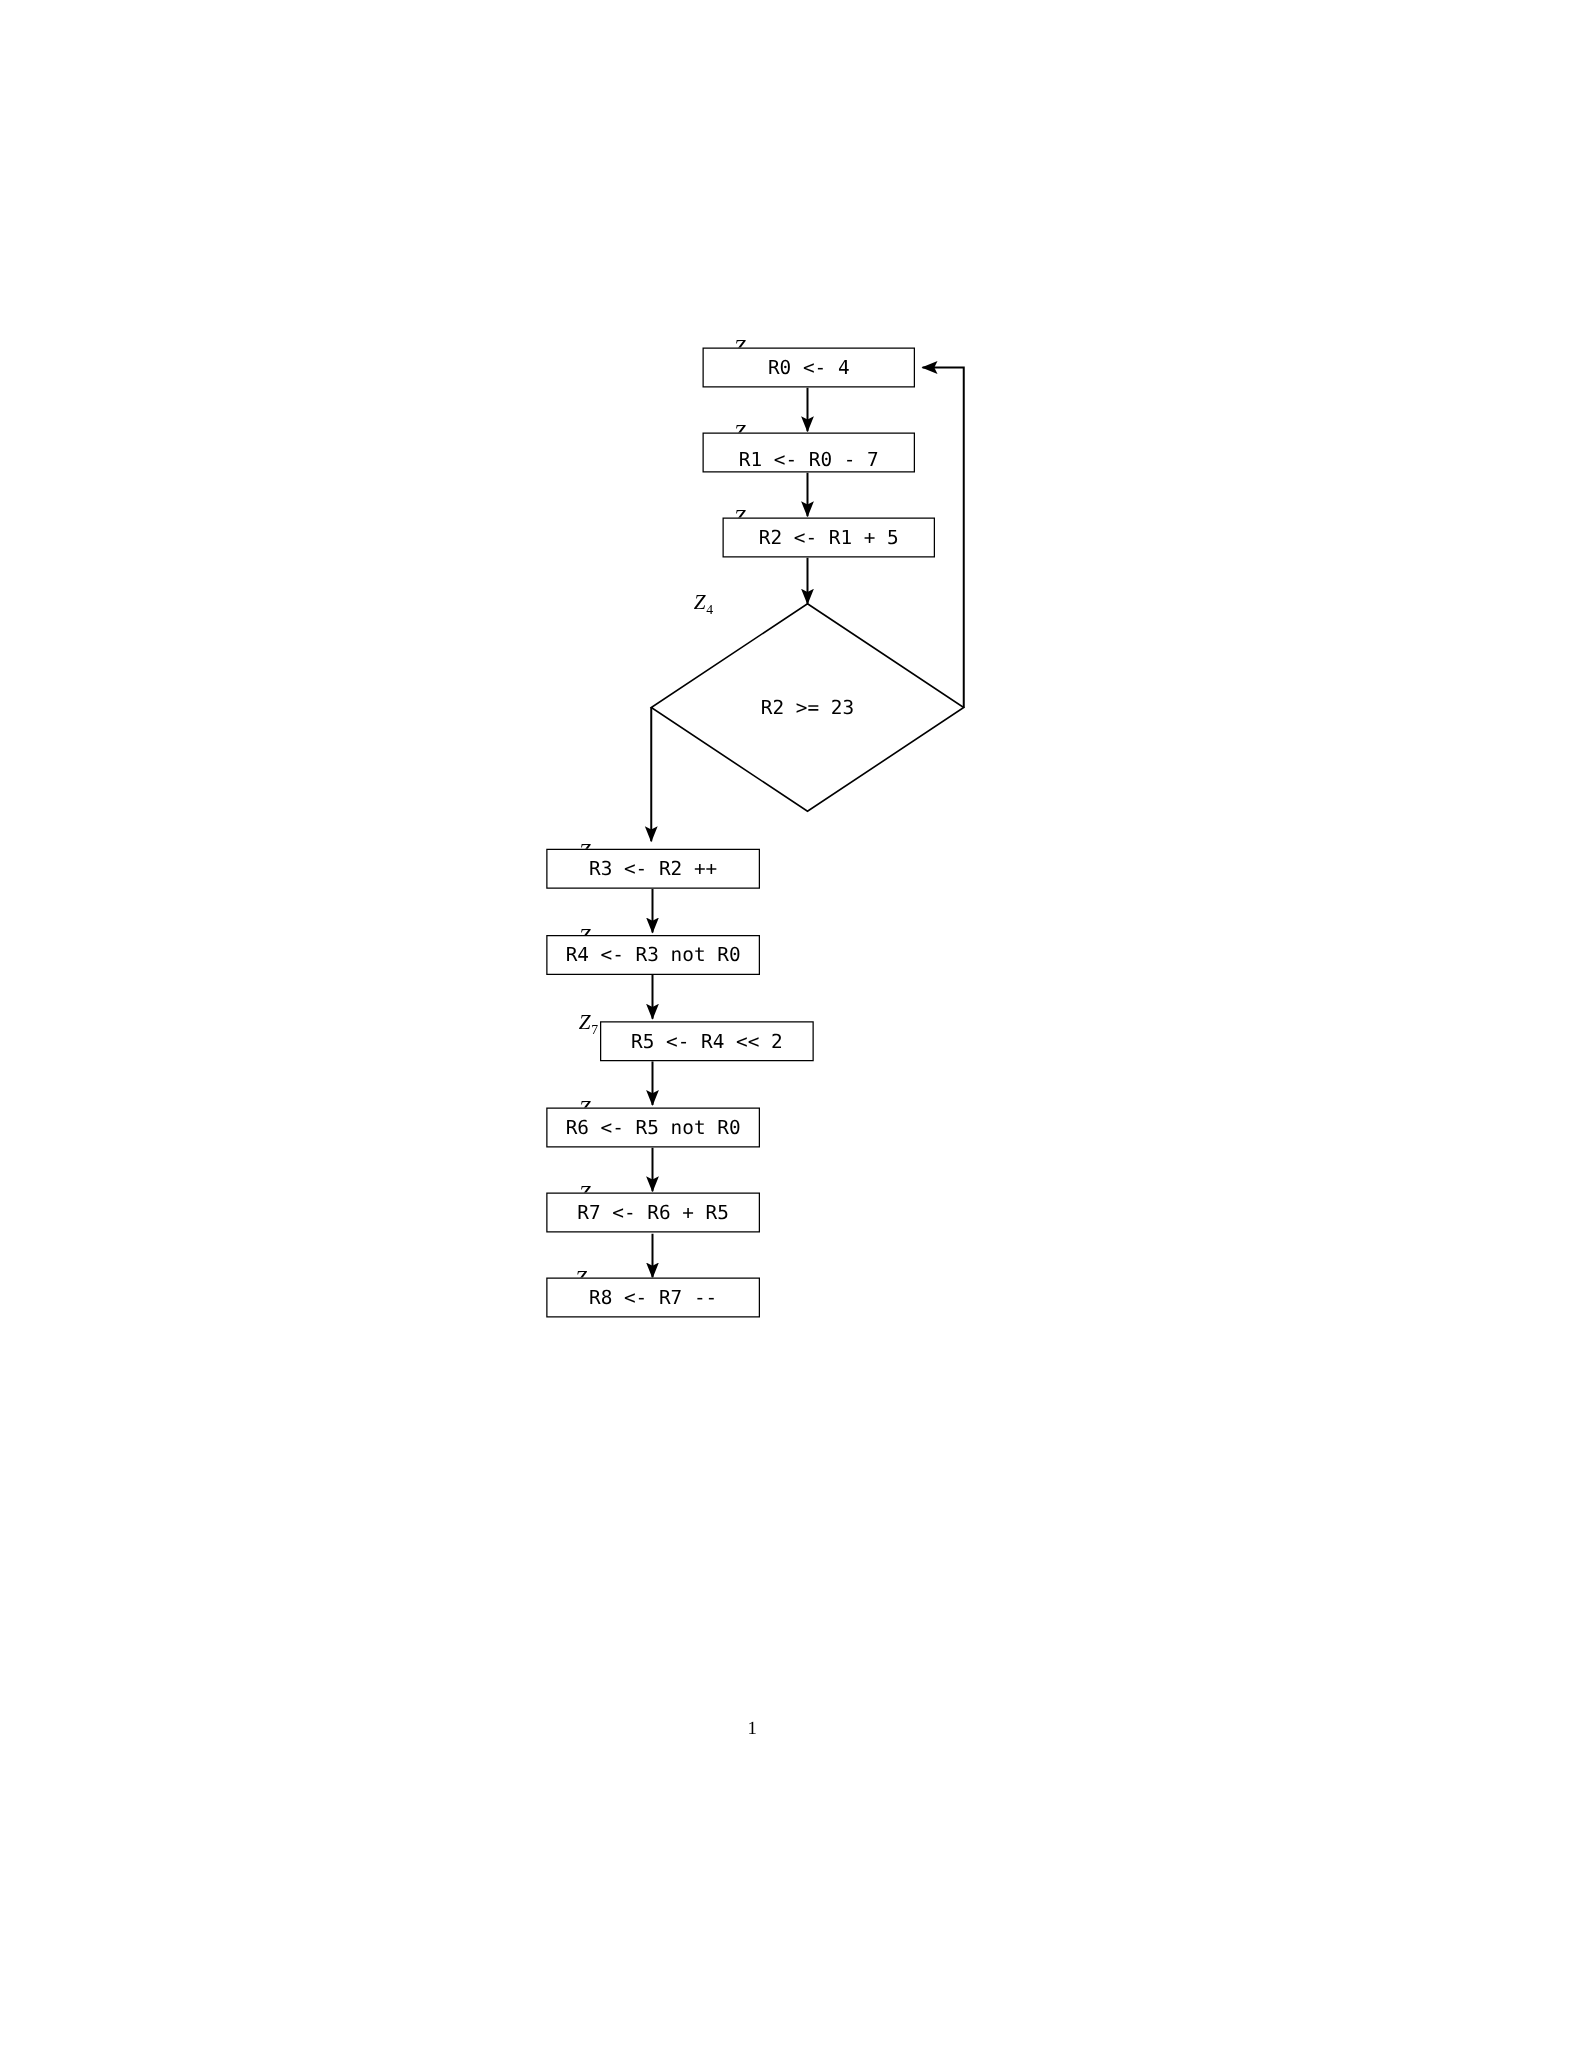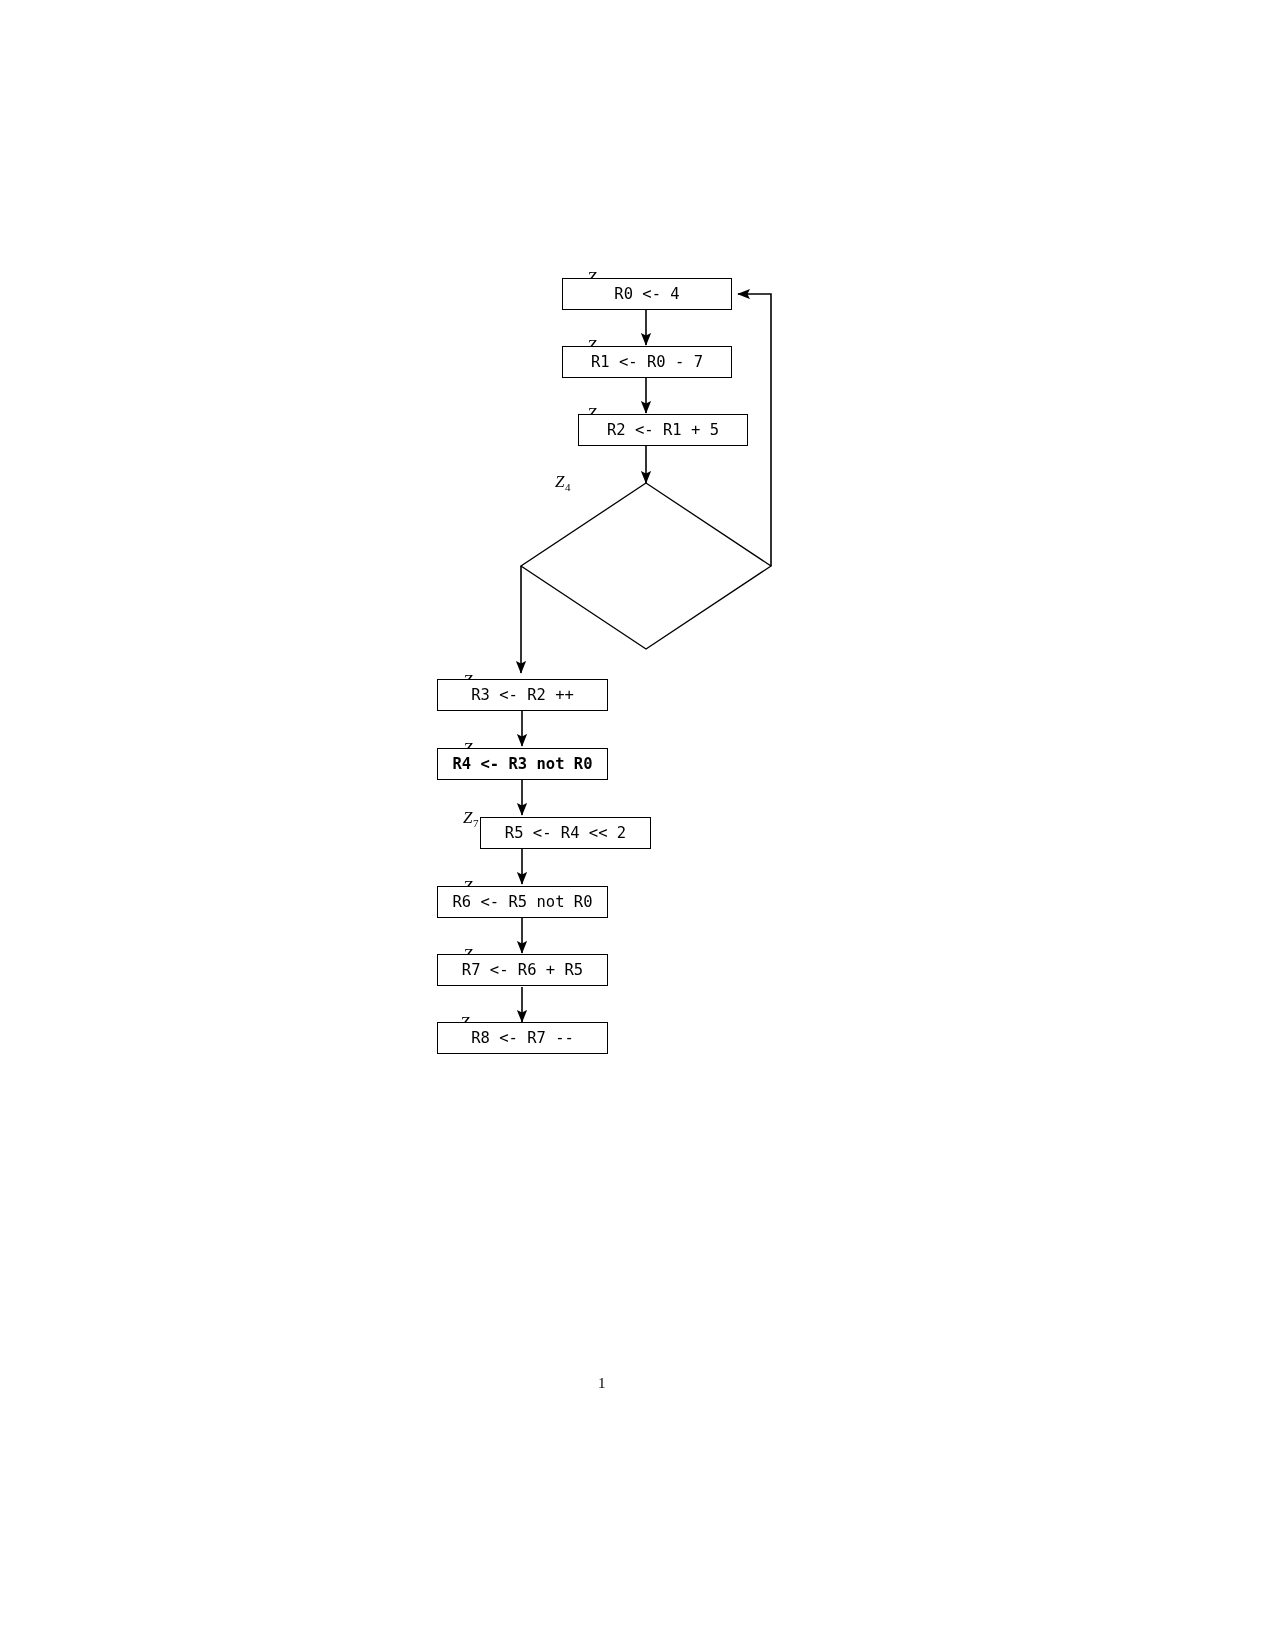--- a/index.html
+++ b/index.html
@@ -123,46 +123,49 @@
   <div class="label" style="left:570px; top:248px;">
     <span>Z</span><sub>1</sub>
   </div>
   <div class="node" style="left:562px; top:278px; width:170px; height:32px;">
     <span>R0 &lt;- 4</span>
   </div>
 
   <div class="label" style="left:570px; top:316px;">
     <span>Z</span><sub>2</sub>
   </div>
-  <div class="node" style="left:562px; top:346px; width:170px; height:32px;">
+  <div class="node" style="left:562px; top:346px; width:170px; height:32px;align-items:flex-end;">
     <span>R1 &lt;- R0 - 7</span>
   </div>
 
   <div class="label" style="left:570px; top:384px;">
     <span>Z</span><sub>3</sub>
   </div>
   <div class="node" style="left:562px; top:414px; width:170px; height:32px;margin-left:16px;">
     <span>R2 &lt;- R1 + 5</span>
   </div>
 
   <div class="label" style="left:538px; top:452px;">
     <span>Z</span><sub>4</sub>
   </div>
+  <div class="diamond-wrap" style="left:521px; top:483px; width:250px; height:166px;">
+    <div class="diamond-text">R2 &gt;= 23</div>
+  </div>
 
   <div class="label" style="left:446px; top:651px;">
     <span>Z</span><sub>5</sub>
   </div>
   <div class="node" style="left:437px; top:679px; width:171px; height:32px;">
     <span>R3 &lt;- R2 ++</span>
   </div>
 
   <div class="label" style="left:446px; top:719px;">
     <span>Z</span><sub>6</sub>
   </div>
-  <div class="node" style="left:437px; top:748px; width:171px; height:32px;font-weight:bold;">
+  <div class="node" style="left:437px; top:748px; width:171px; height:32px;">
     <span>R4 &lt;- R3 not R0</span>
   </div>
 
   <div class="label" style="left:446px; top:788px;">
     <span>Z</span><sub>7</sub>
   </div>
   <div class="node" style="left:437px; top:817px; width:171px; height:32px;margin-left:43px;">
     <span>R5 &lt;- R4 &lt;&lt; 2</span>
   </div>
 

